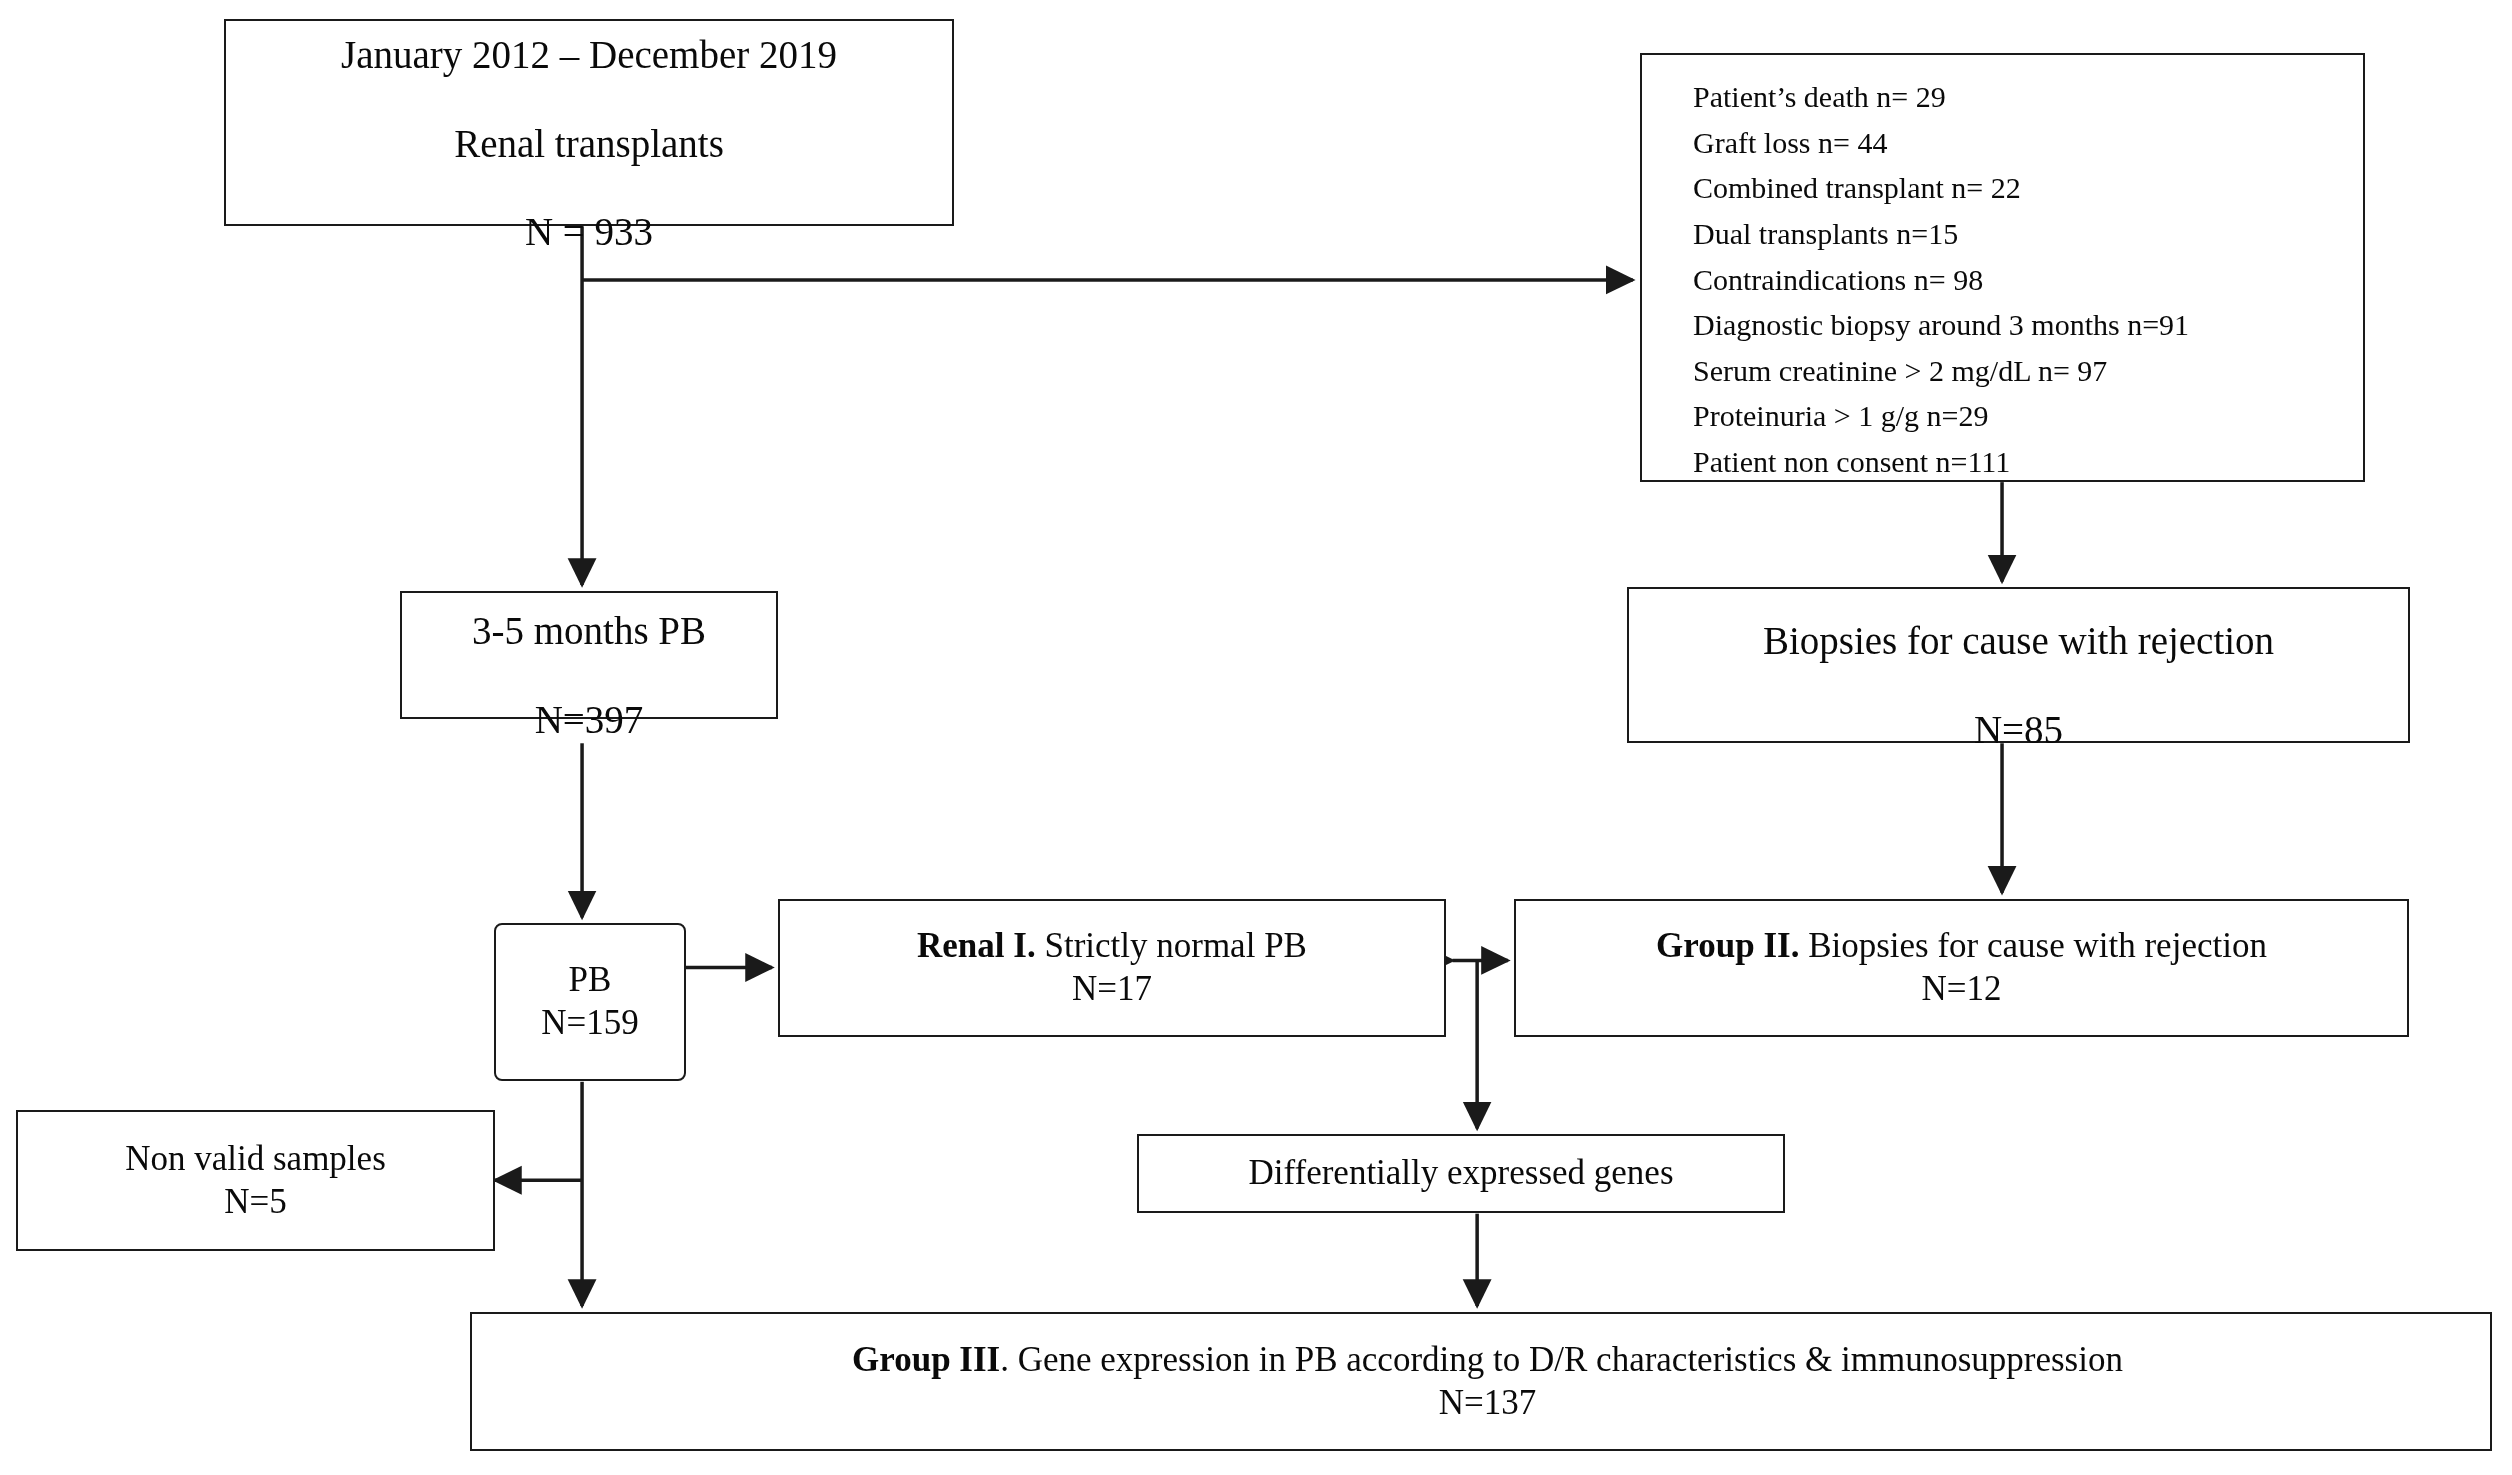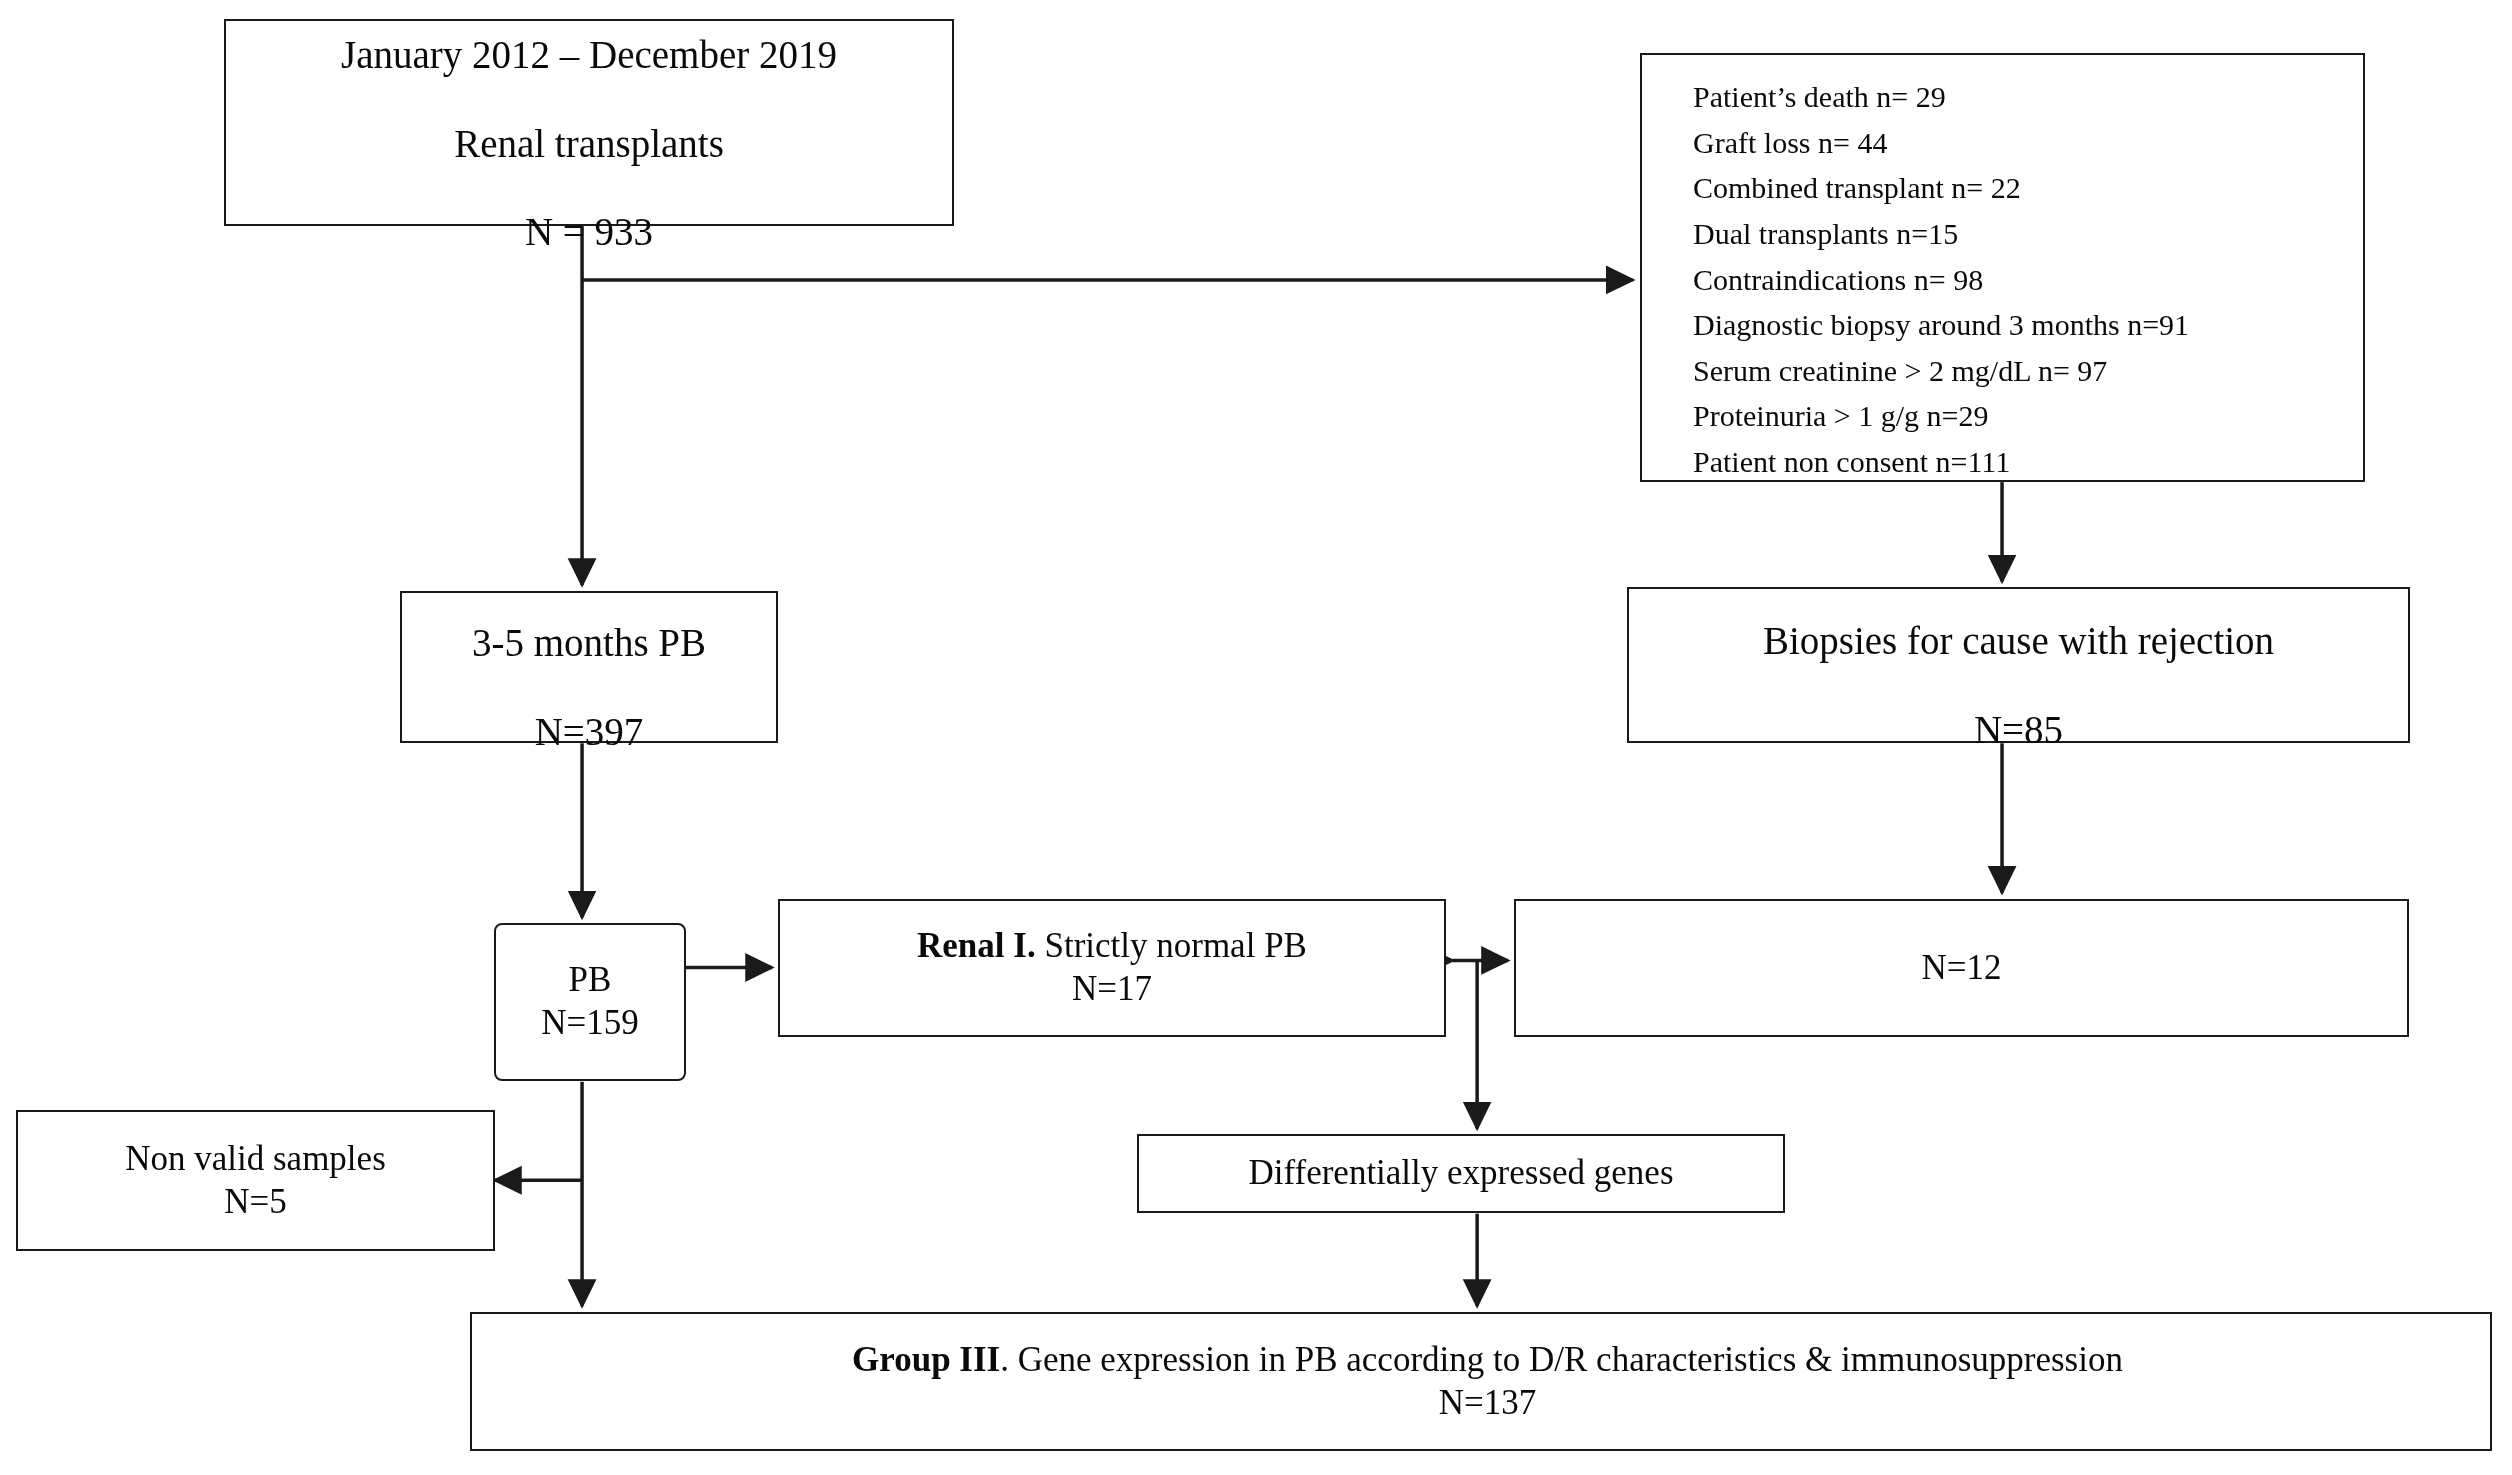--- a/index.html
+++ b/index.html
@@ -65,41 +65,42 @@
       <span class="ln">Combined  transplant  n= 22</span>
       <span class="ln">Dual transplants  n=15</span>
       <span class="ln">Contraindications   n= 98</span>
       <span class="ln">Diagnostic  biopsy around  3 months n=91</span>
       <span class="ln">Serum creatinine  &gt; 2 mg/dL n= 97</span>
       <span class="ln">Proteinuria  &gt; 1 g/g n=29</span>
       <span class="ln">Patient non consent  n=111</span>
     </div>
   </div>
 
-  <div class="box" style="left:400px;top:591px;width:378px;height:152px;">
+  <div class="box" style="left:400px;top:591px;width:378px;height:128px;">
     <span class="ln f44">3-5 months PB</span>
     <span class="ln f44">N=397</span>
   </div>
 
   <div class="box" style="left:1627px;top:587px;width:783px;height:156px;">
     <span class="ln f44">Biopsies for cause with rejection</span>
     <span class="ln f44">N=85</span>
   </div>
 
   <div class="box" style="left:494px;top:923px;width:192px;height:158px;border-radius:8px;">
     <span class="ln f40">PB</span>
     <span class="ln f40">N=159</span>
   </div>
 
   <div class="box" style="left:778px;top:899px;width:668px;height:138px;">
     <span class="ln f40"><b class="b">Renal I.</b><span> Strictly normal PB</span></span>
     <span class="ln f40">N=17</span>
   </div>
 
   <div class="box" style="left:1514px;top:899px;width:895px;height:138px;">
+    <span class="ln f40"><b class="b">Group II.</b><span> Biopsies for cause with rejection</span></span>
     <span class="ln f40">N=12</span>
   </div>
 
   <div class="box" style="left:16px;top:1110px;width:479px;height:141px;">
     <span class="ln f40">Non valid samples</span>
     <span class="ln f40">N=5</span>
   </div>
 
   <div class="box" style="left:1137px;top:1134px;width:648px;height:79px;">
     <span class="ln f40">Differentially expressed genes</span>

